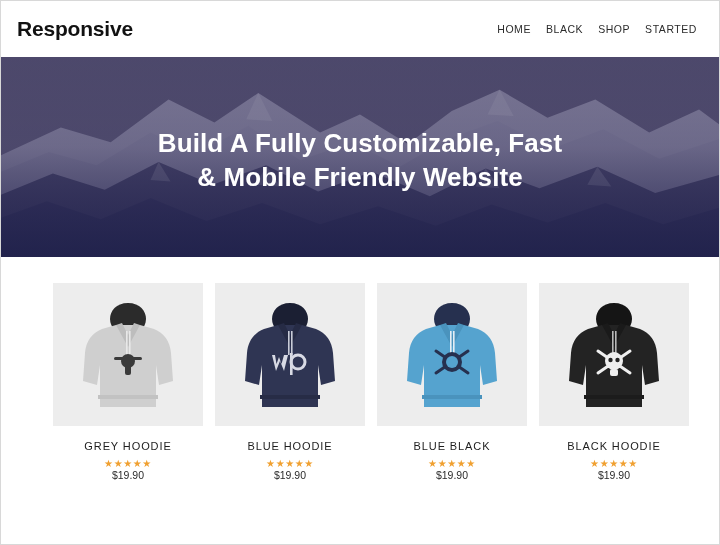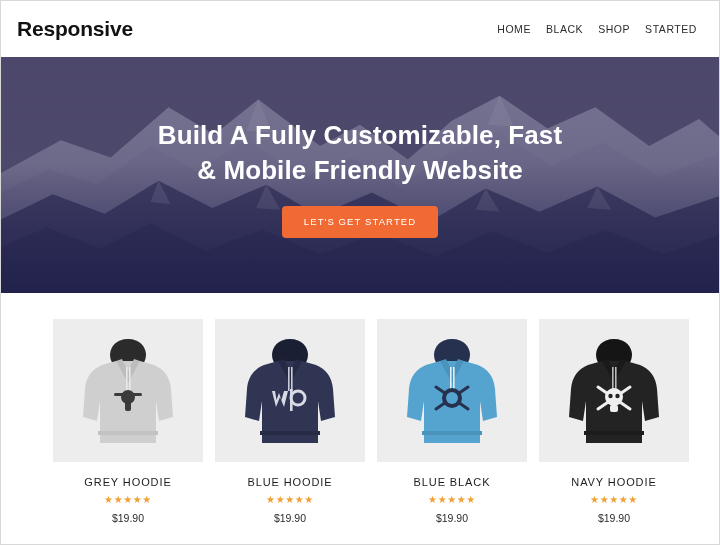--- a/index.html
+++ b/index.html
@@ -37,21 +37,21 @@
     font-size:10.5px;
     letter-spacing:0.55px;
     color:#2b2b2b;
     text-decoration:none;
     white-space:nowrap;
   }
 
   
   .hero {
     position:relative;
-    height:236px;
+    height:200px;
     overflow:hidden;
     background:#2b2a55;
   }
   .hero-photo {
     position:absolute; inset:0;
     overflow:hidden;
   }
   .hero-photo svg { width:100%; height:100%; display:block; }
   .hero-overlay {
     position:absolute; inset:0;
@@ -121,21 +121,20 @@
     white-space:nowrap;
   }
   .product-stars {
     margin-top:7px;
     color:#f0a030;
     font-size:10px;
     letter-spacing:0.6px;
     line-height:1;
   }
   .product-price {
-    margin-top:7px;
     font-size:10.5px;
     color:#2b2b2b;
   }
 </style>
 </head>
 <body>
 
 <div class="page">
 
   <header class="site-header">
@@ -188,21 +187,20 @@
           <path d="M486,136 L500,160 L476,158 Z"></path>
           <path d="M598,134 L612,158 L588,156 Z"></path>
           <path d="M500,40 L514,72 L488,70 Z"></path>
           <path d="M258,44 L272,78 L246,76 Z"></path>
         </g>
       </svg>
     </div>
     <div class="hero-overlay"></div>
     <div class="hero-inner">
       <h1 class="hero-title">Build A Fully Customizable, Fast &amp; Mobile Friendly Website</h1>
-      <button class="hero-cta">LET'S GET STARTED</button>
     </div>
   </section>
 
   <section class="products">
 
     <div class="product-card">
       <div class="product-thumb">
         <svg width="96" height="120" viewBox="0 0 96 120" aria-hidden="true">
           <path d="M48 8 C36 8 30 16 30 24 C30 33 38 40 48 40 C58 40 66 33 66 24 C66 16 60 8 48 8 Z" fill="#2b2b2b"></path>
           <path d="M22 34 C12 38 6 46 5 58 L3 86 L17 90 L20 70 L20 112 L76 112 L76 70 L79 90 L93 86 L91 58 C90 46 84 38 74 34 L60 30 L36 30 Z" fill="#cfcfcf"></path>
@@ -277,19 +275,19 @@
             <line x1="32" y1="56" x2="64" y2="78"></line>
             <line x1="64" y1="56" x2="32" y2="78"></line>
           </g>
           <circle cx="48" cy="66" r="9" fill="#efefef"></circle>
           <circle cx="44.5" cy="65" r="2.2" fill="#232323"></circle>
           <circle cx="51.5" cy="65" r="2.2" fill="#232323"></circle>
           <rect x="44" y="74" width="8" height="7" rx="2" fill="#efefef"></rect>
           <rect x="18" y="100" width="60" height="4" fill="#1c1c1c"></rect>
         </svg>
       </div>
-      <div class="product-title">NAVY HOODIE</div>
+      <div class="product-title">BLACK HOODIE</div>
       <div class="product-stars">★★★★★</div>
       <div class="product-price">$19.90</div>
     </div>
 
   </section>
 </div>
 
 </body></html>

